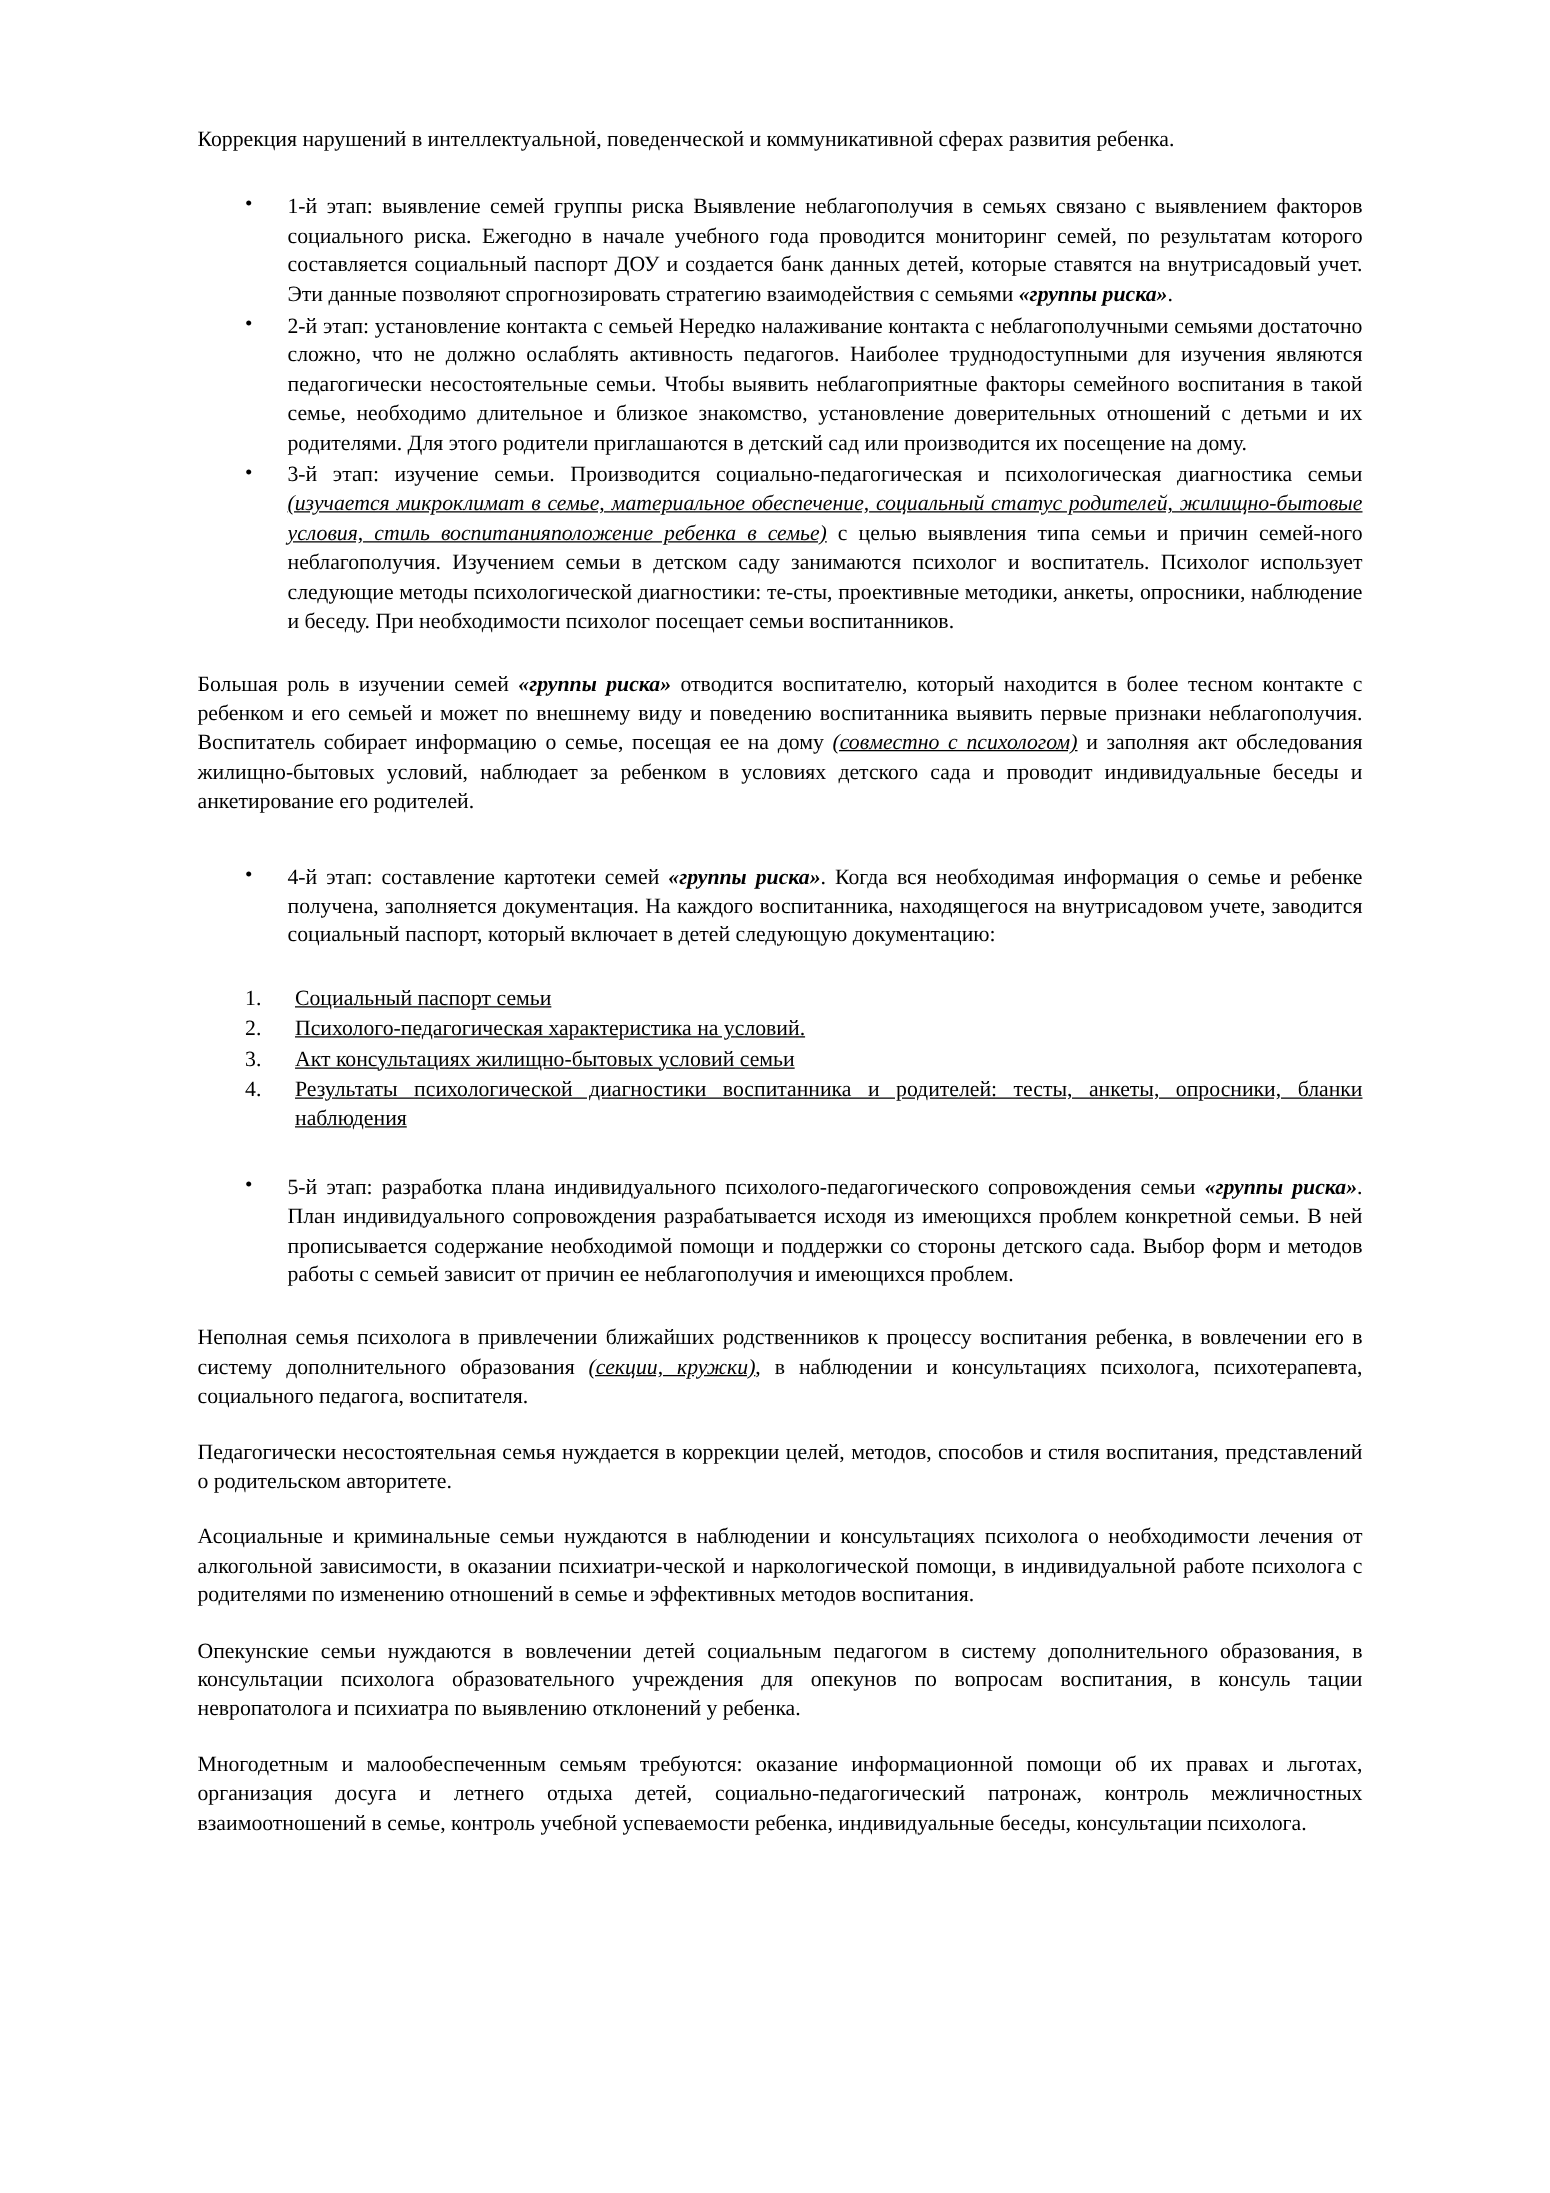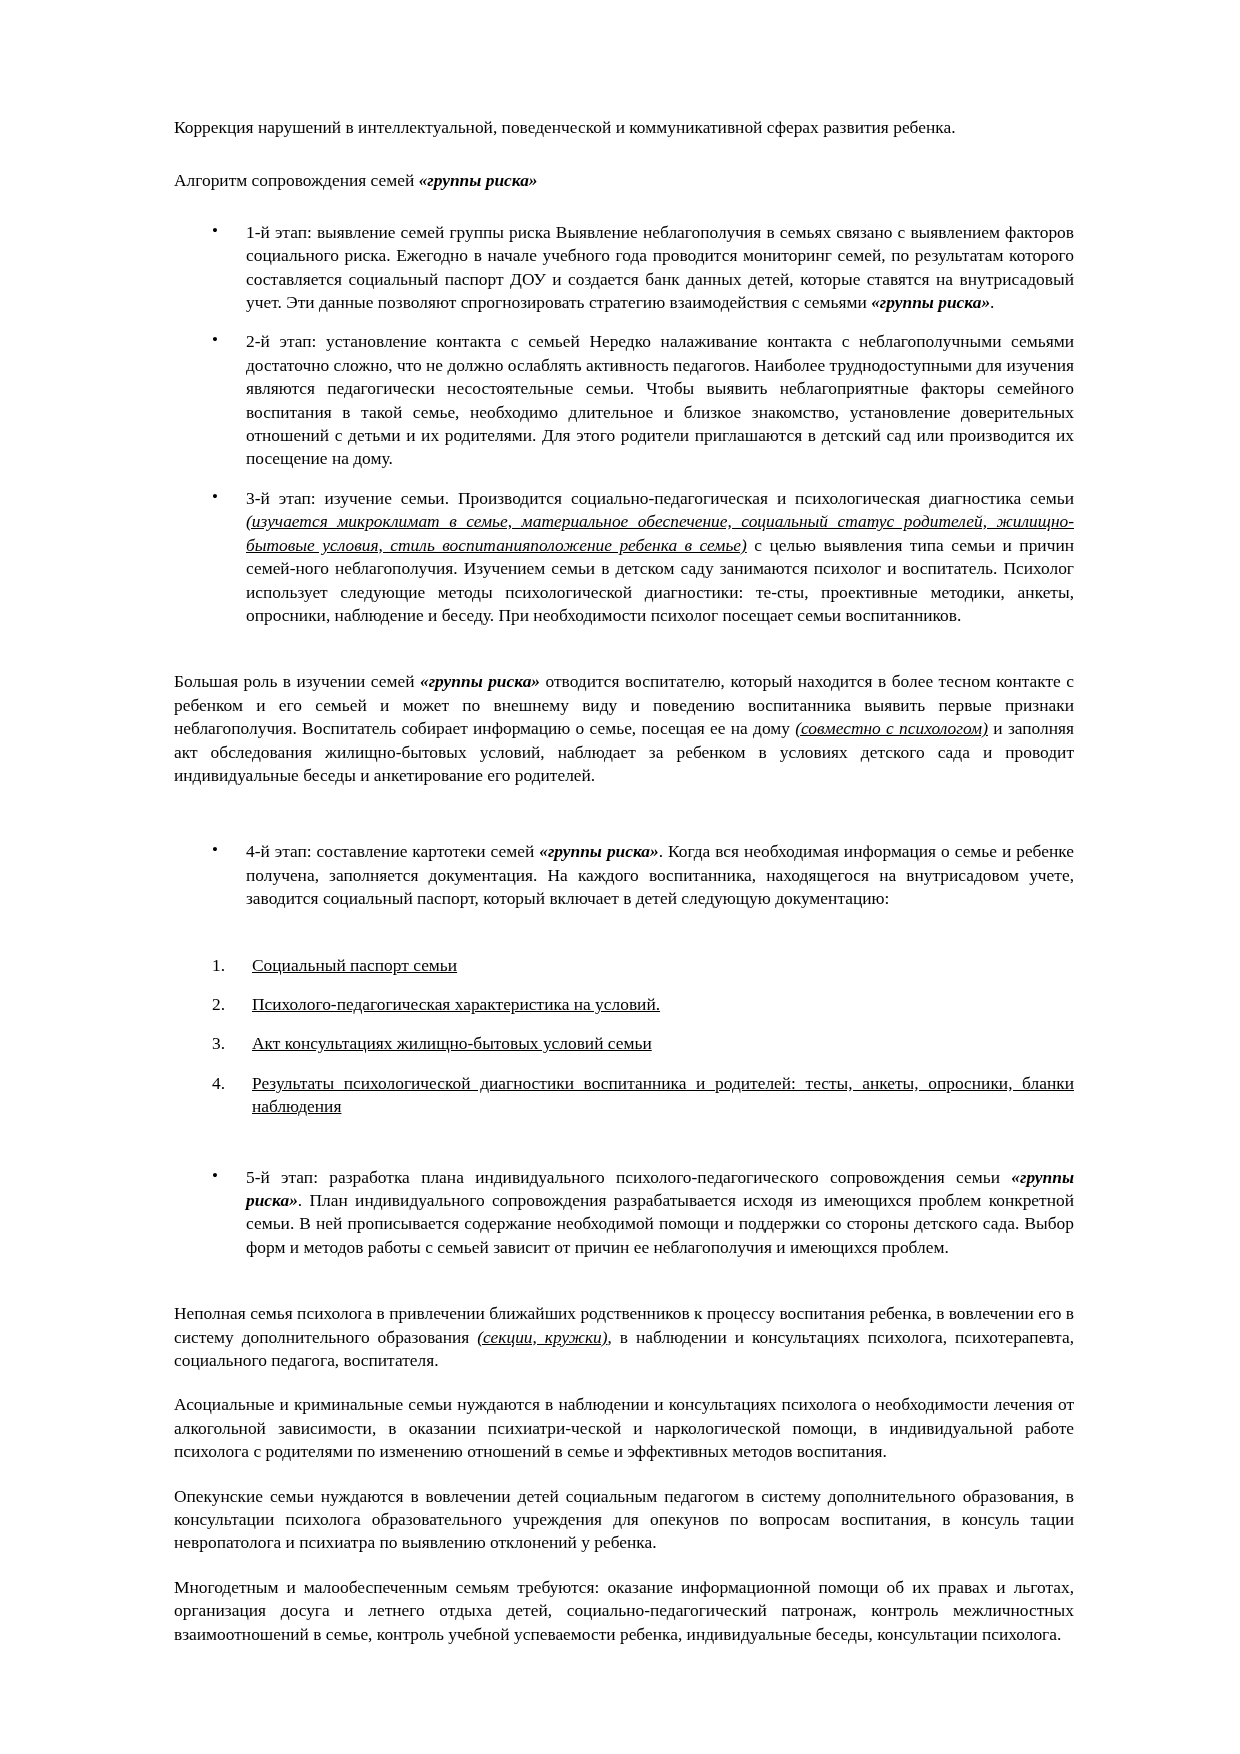--- a/index.html
+++ b/index.html
@@ -19,21 +19,21 @@
     background: #ffffff;
     box-sizing: border-box;
     padding: 100px 150px 60px 158px;
   }
   .doc-body {
     width: 932px;
   }
   p, li {
     font-size: 17.4px;
     line-height: 1.345;
-    margin: 16px;
+    margin: 0;
     text-align: justify;
     -webkit-hyphens: none;
     hyphens: none;
   }
   .para {
     margin-bottom: 21px;
   }
   .para-tight {
     margin-bottom: 0;
   }
@@ -97,23 +97,20 @@
 </head>
 <body>
 
 <div class="page">
   <div class="doc-body">
 
     <p class="title-line">
       <span>Коррекция нарушений в интеллектуальной, поведенческой и коммуникативной сферах развития ребенка.</span>
     </p>
 
-    <p class="algo-line">
-      <span>Алгоритм сопровождения семей </span><span class="bold-italic">«группы риска»</span>
-    </p>
 
     <ul class="bullets">
       <li>
         <span>1-й этап: выявление семей группы риска Выявление неблагополучия в семьях связано с выявлением факторов социального риска. Ежегодно в начале учебного года проводится мониторинг семей, по результатам которого составляется социальный паспорт ДОУ и создается банк данных детей, которые ставятся на внутрисадовый учет. Эти данные позволяют спрогнозировать стратегию взаимодействия с семьями </span><span class="bold-italic">«группы риска»</span><span>.</span>
       </li>
       <li>
         <span>2-й этап: установление контакта с семьей Нередко налаживание контакта с неблагополучными семьями достаточно сложно, что не должно ослаблять активность педагогов. Наиболее труднодоступными для изучения являются педагогически несостоятельные семьи. Чтобы выявить неблагоприятные факторы семейного воспитания в такой семье, необходимо длительное и близкое знакомство, установление доверительных отношений с детьми и их родителями. Для этого родители приглашаются в детский сад или производится их посещение на дому.</span>
       </li>
       <li>
         <span>3-й этап: изучение семьи. Производится социально-педагогическая и психологическая диагностика семьи </span><span class="ital">(изучается микроклимат в семье, материальное обеспечение, социальный статус родителей, жилищно-бытовые условия, стиль воспитанияположение ребенка в семье)</span><span> с целью выявления типа семьи и причин семей-ного неблагополучия. Изучением семьи в детском саду занимаются психолог и воспитатель. Психолог использует следующие методы психологической диагностики: те-сты, проективные методики, анкеты, опросники, наблюдение и беседу. При необходимости психолог посещает семьи воспитанников.</span>
@@ -158,20 +155,23 @@
         <span>5-й этап: разработка плана индивидуального психолого-педагогического сопровождения семьи </span><span class="bold-italic">«группы риска»</span><span>. План индивидуального сопровождения разрабатывается исходя из имеющихся проблем конкретной семьи. В ней прописывается содержание необходимой помощи и поддержки со стороны детского сада. Выбор форм и методов работы с семьей зависит от причин ее неблагополучия и имеющихся проблем.</span>
       </li>
     </ul>
 
     <div class="gap-md"></div>
 
     <p class="para">
       <span>Неполная семья психолога в привлечении ближайших родственников к процессу воспитания ребенка, в вовлечении его в систему дополнительного образования </span><span class="ital">(секции, кружки)</span><span>, в наблюдении и консультациях психолога, психотерапевта, социального педагога, воспитателя.</span>
     </p>
 
+    <p class="para">
+      <span>Педагогически несостоятельная семья нуждается в коррекции целей, методов, способов и стиля воспитания, представлений о родительском авторитете.</span>
+    </p>
 
     <p class="para">
       <span>Асоциальные и криминальные семьи нуждаются в наблюдении и консультациях психолога о необходимости лечения от алкогольной зависимости, в оказании психиатри-ческой и наркологической помощи, в индивидуальной работе психолога с родителями по изменению отношений в семье и эффективных методов воспитания.</span>
     </p>
 
     <p class="para">
       <span>Опекунские семьи нуждаются в вовлечении детей социальным педагогом в систему дополнительного образования, в консультации психолога образовательного учреждения для опекунов по вопросам воспитания, в консуль тации невропатолога и психиатра по выявлению отклонений у ребенка.</span>
     </p>
 
     <p class="para-tight">

